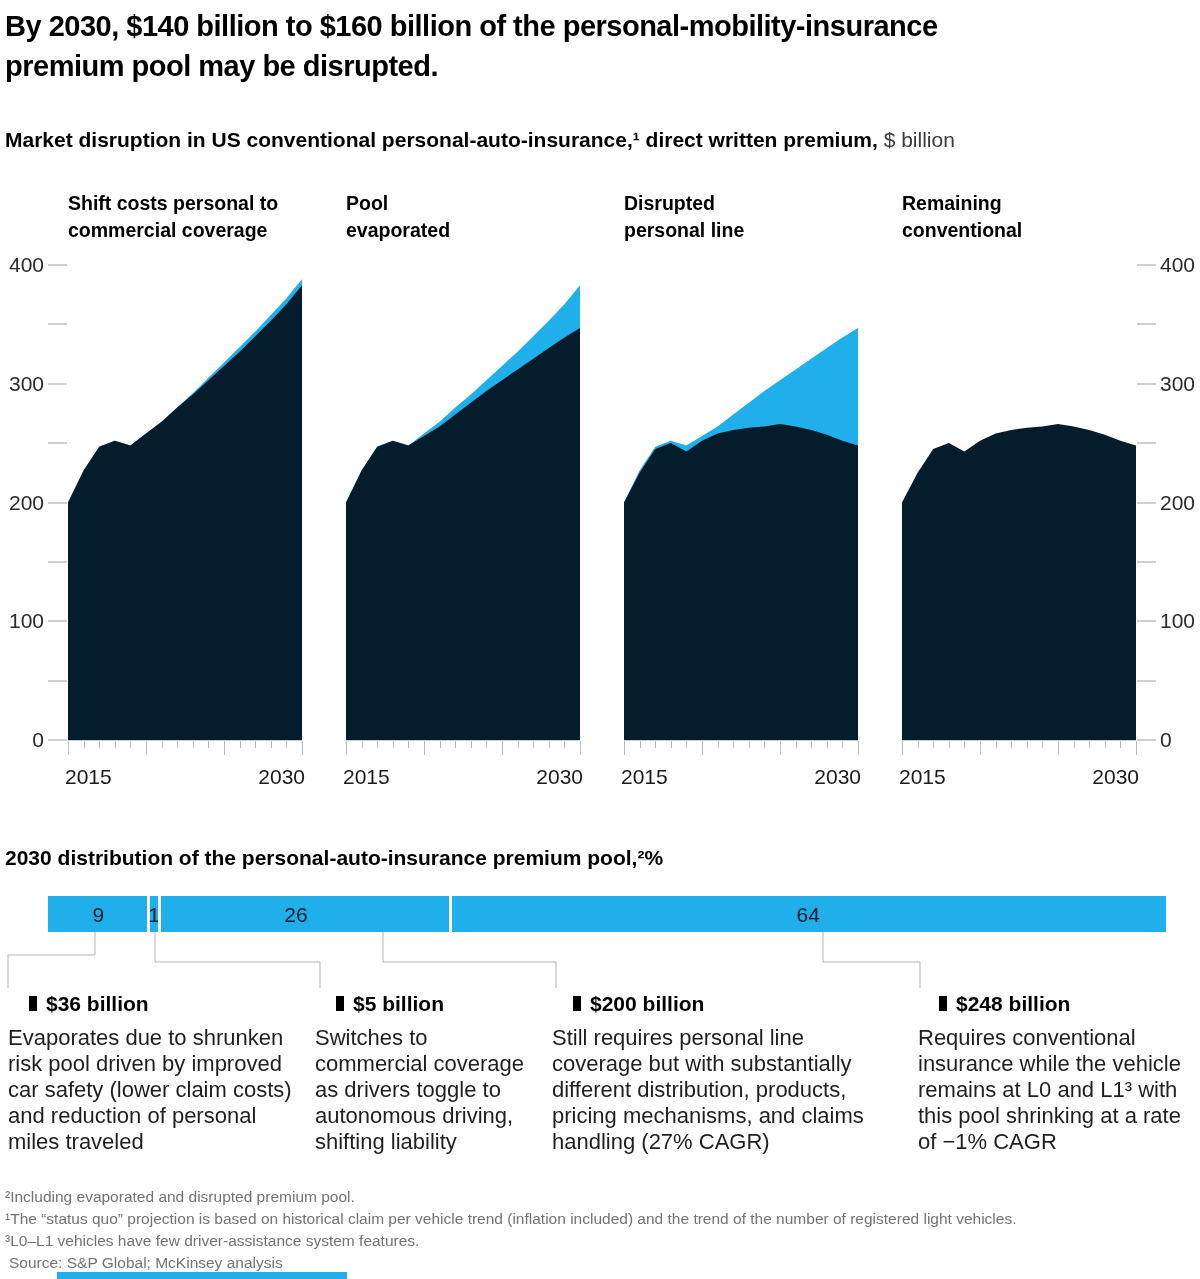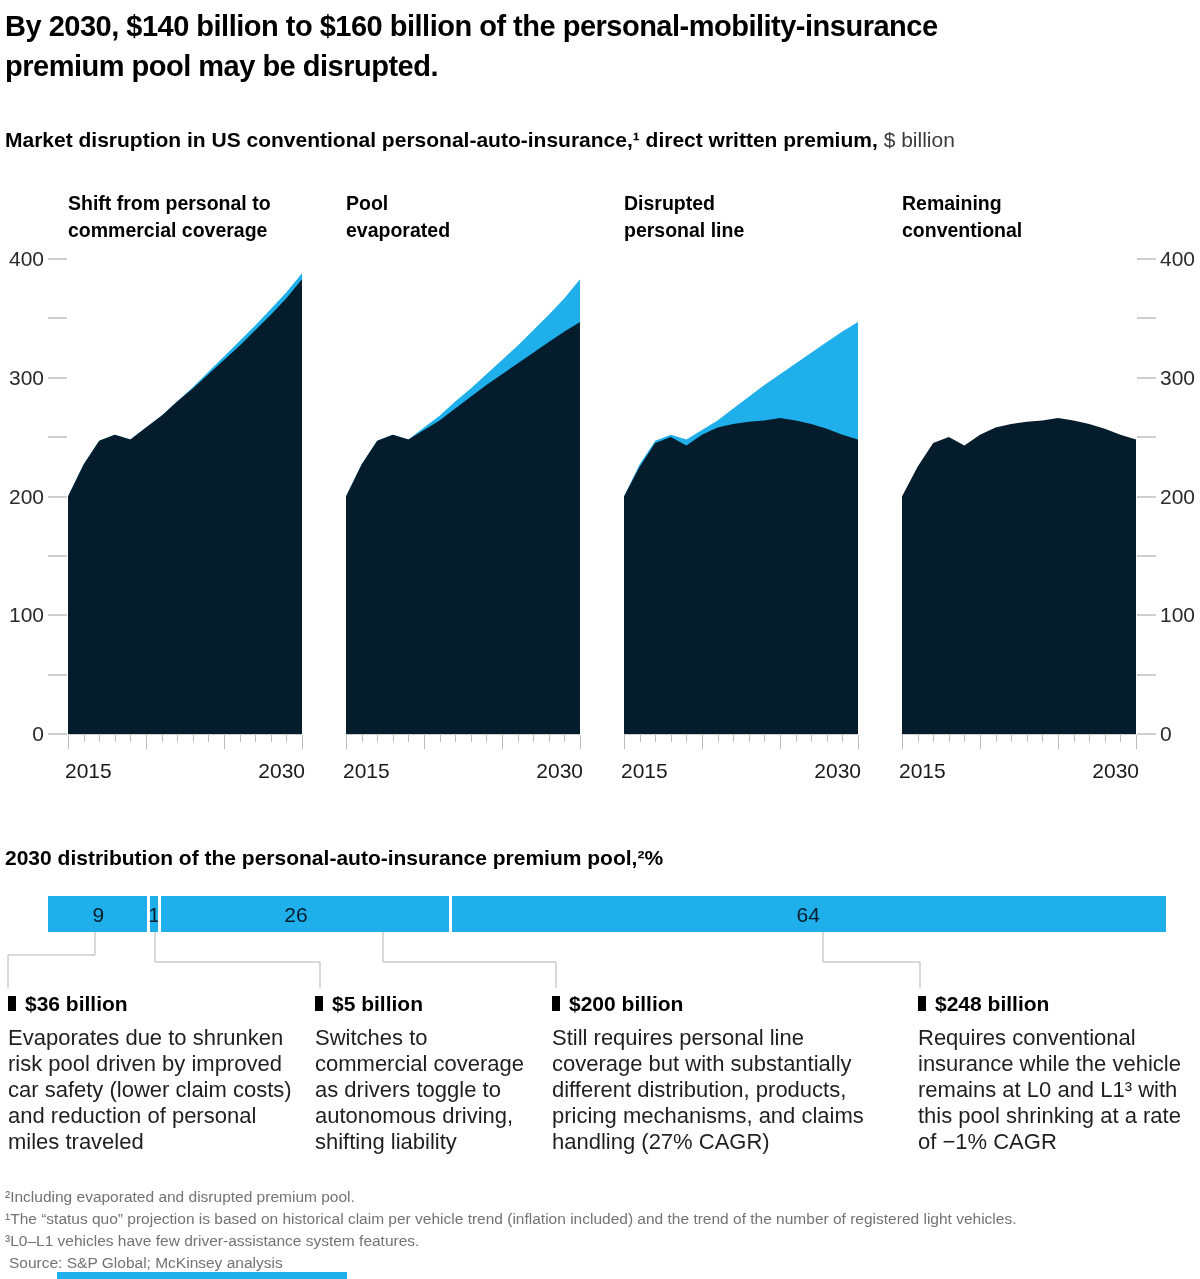--- a/index.html
+++ b/index.html
@@ -5,51 +5,51 @@
   html,body{margin:0;padding:0;background:#fff;}
   .page{position:relative;width:1200px;height:1279px;background:#fff;overflow:hidden;
         font-family:"Liberation Sans",sans-serif;color:#000;}
   .pre{white-space:pre-line;}
   .page-title{position:absolute;left:5px;top:6px;width:1150px;margin:0;
         font-size:29px;line-height:40px;font-weight:bold;letter-spacing:-0.5px;}
   .subtitle{position:absolute;left:5px;top:128px;width:1190px;font-size:21px;}
   .subtitle .b{font-weight:bold;}
   .subtitle .l{font-weight:normal;color:#3c3c3c;}
   .panel-title{position:absolute;top:190px;font-size:19.5px;line-height:27px;font-weight:bold;}
-  .chart-area{position:absolute;left:0;top:259px;width:1200px;height:540px;}
+  .chart-area{position:absolute;left:0;top:265px;width:1200px;height:540px;}
   .ylab{position:absolute;font-size:21px;color:#2b2b2b;line-height:22px;}
   .ydash{position:absolute;height:2px;background:#cfcfcf;}
   .plot{position:absolute;top:0;}
   .xtick{position:absolute;width:1px;background:#bdbdbd;}
   .baseline{position:absolute;height:1px;background:#cccccc;top:475px;}
   .yearlab{position:absolute;top:500px;font-size:21px;color:#1a1a1a;}
   .dist-header{position:absolute;left:5px;top:846px;font-size:21px;font-weight:bold;}
   .dist-bar{position:absolute;left:48px;top:896px;width:1118px;height:36px;}
   .seg-sep{position:absolute;top:0;height:36px;width:3px;background:#fff;}
   .seg-label{position:absolute;top:7px;font-size:21px;color:#051c2c;transform:translateX(-50%);}
   .leaders{position:absolute;left:0;top:0;width:1200px;height:1279px;pointer-events:none;}
   .callout{position:absolute;top:992px;}
-  .callout-amount{font-size:21px;font-weight:bold;}
+  .callout-amount{font-size:21px;font-weight:bold;margin-left:21px;}
   .marker{display:inline-block;width:8px;height:15px;background:#000;margin-right:9px;}
   .callout-body{margin-top:9px;font-size:22px;line-height:26px;color:#1f1f1f;}
   .footnotes{position:absolute;left:5px;top:1186px;font-size:15.5px;line-height:22px;color:#737373;}
   .src{padding-left:4px;}
   .accent-bar{position:absolute;left:57px;top:1272px;width:290px;height:7px;}
 </style>
 </head>
 <body>
 
 <div class="page">
 
   <h1 class="page-title pre">By 2030, $140 billion to $160 billion of the personal-mobility-insurance
 premium pool may be disrupted.</h1>
 
   <div class="subtitle"><span class="b">Market disruption in US conventional personal-auto-insurance,¹ direct written premium,</span><span class="l"> $ billion</span></div>
 
-  <div class="panel-title pre" style="left:68px">Shift from personal to
+  <div class="panel-title pre" style="left:68px">Shift costs personal to
 commercial coverage</div>
   <div class="panel-title pre" style="left:346px">Pool
 evaporated</div>
   <div class="panel-title pre" style="left:624px">Disrupted
 personal line</div>
   <div class="panel-title pre" style="left:902px">Remaining
 conventional</div>
 
   <div class="chart-area" id="chart-area">
       <div class="ydash" style="left: 48px; width: 19px; top: -1px;"></div>

